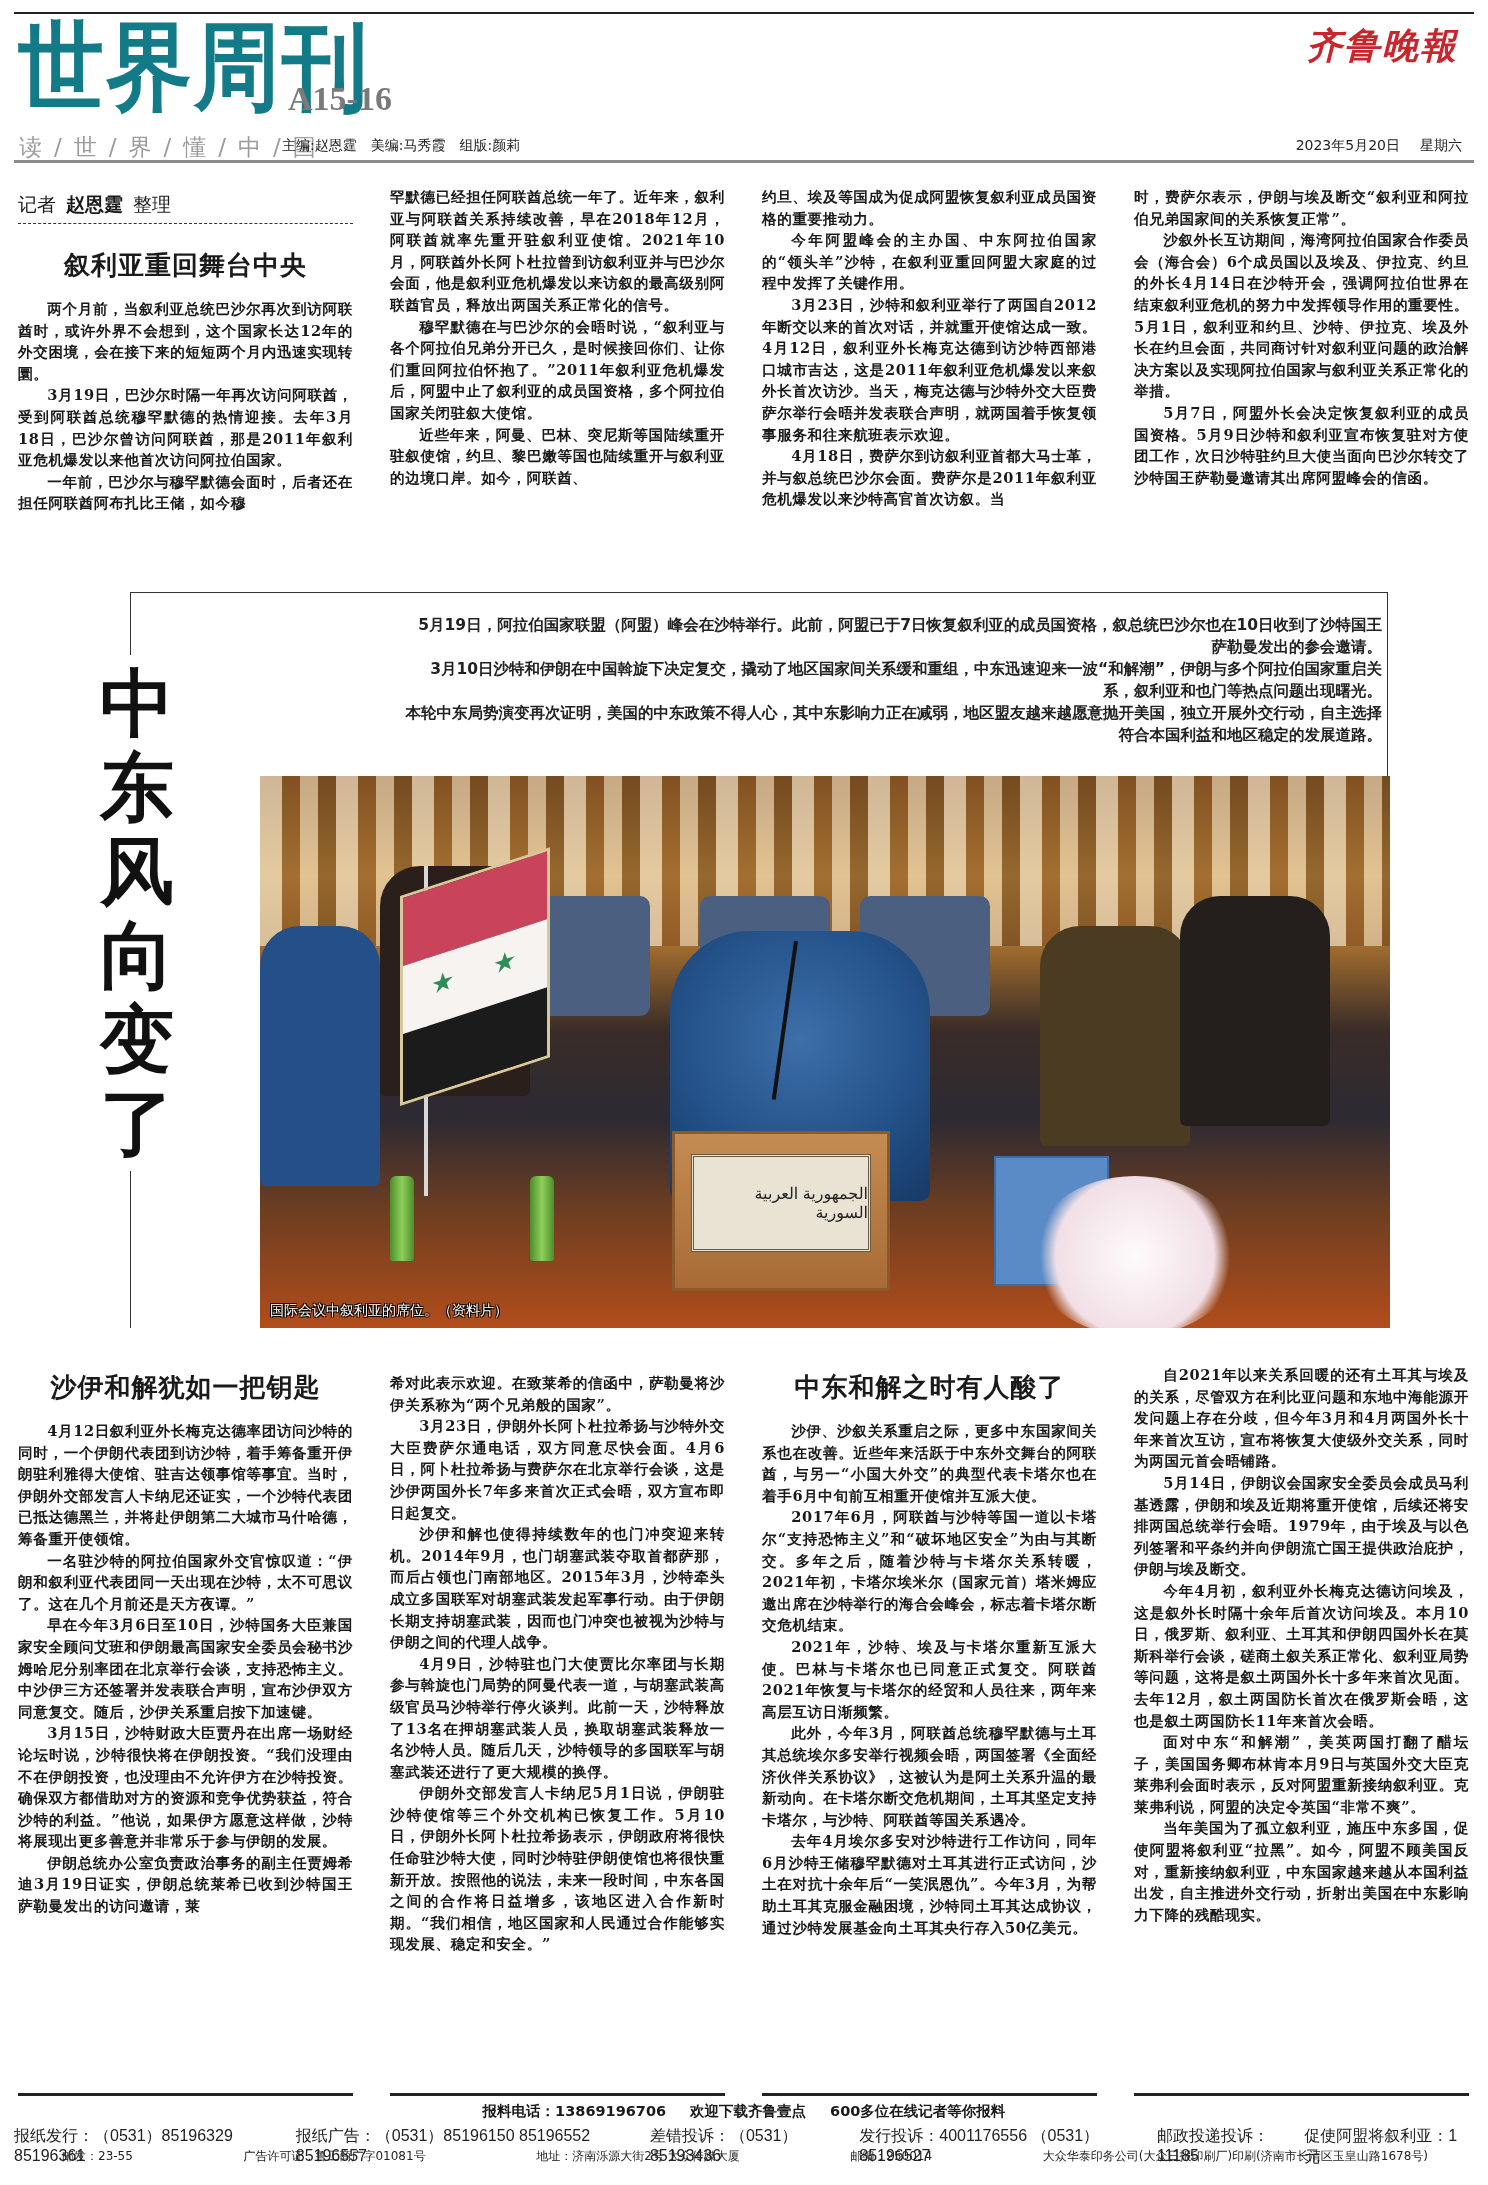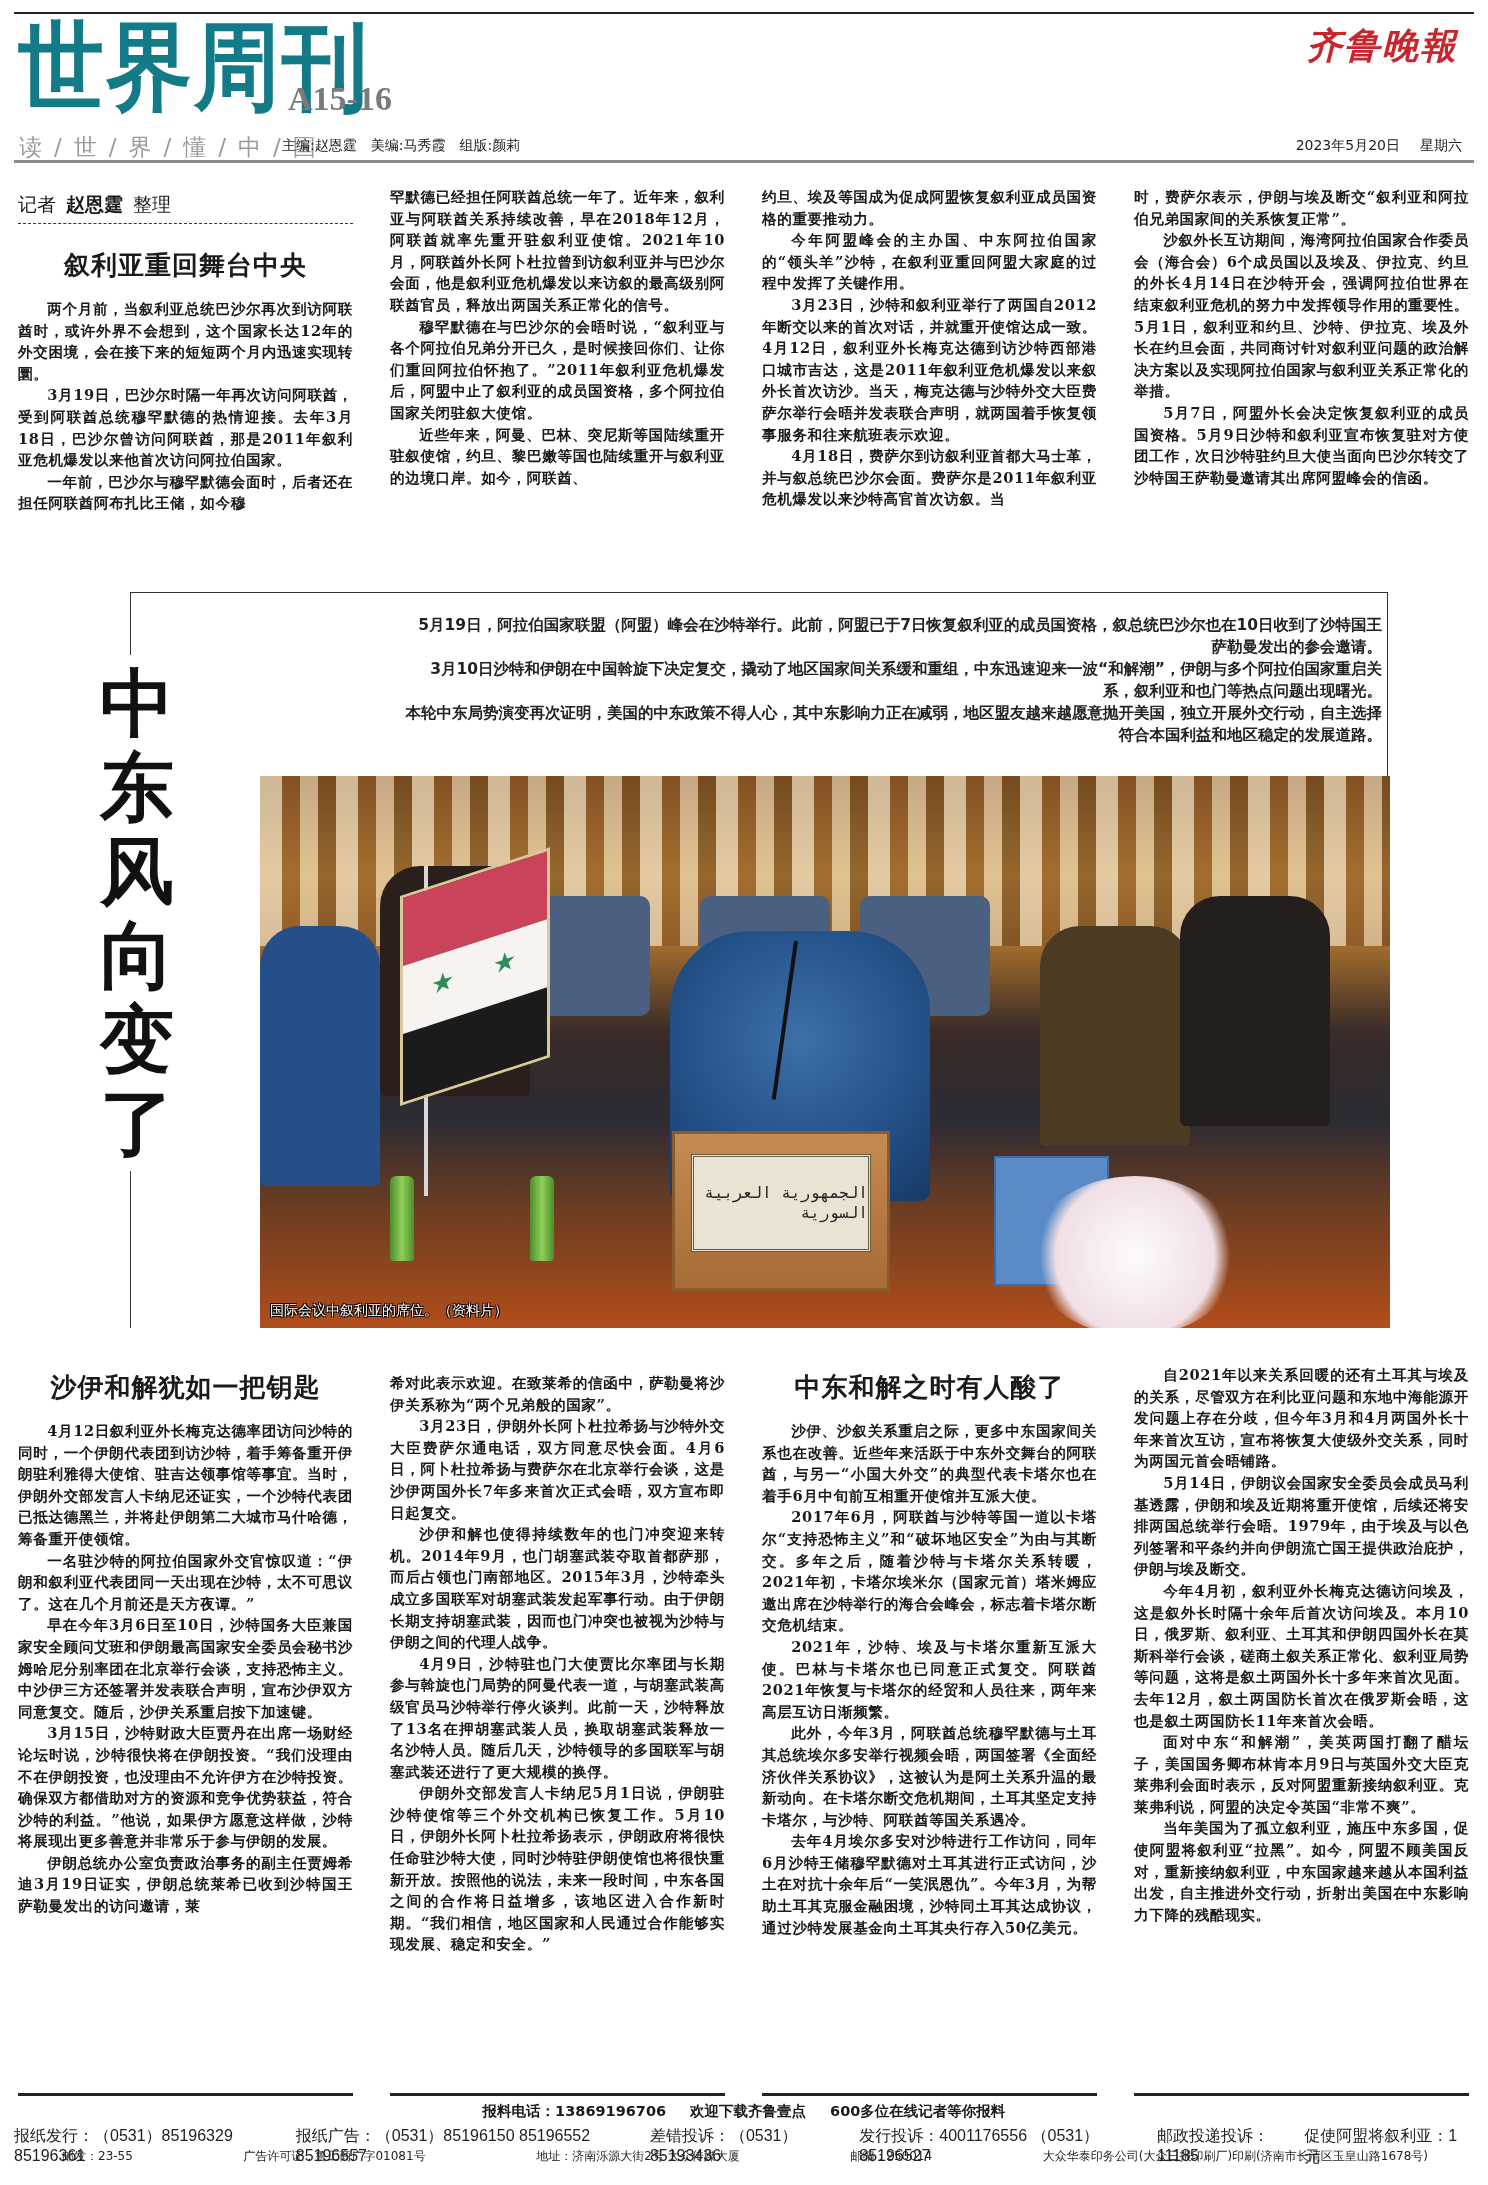--- a/index.html
+++ b/index.html
@@ -43,21 +43,21 @@
   .ph-person.l1 { left: 120px; top: 90px; width: 150px; height: 230px; background: #2a1f1a; }
   .ph-mic { position: absolute; left: 534px; top: 165px; width: 4px; height: 160px; background: #111; transform: rotate(8deg); transform-origin: top; }
   .ph-flag { position: absolute; left: 140px; top: 120px; width: 150px; height: 210px; transform: skewY(-18deg); transform-origin: left bottom; border: 3px solid #d9c89a; }
   .ph-flag .stripe { height: 33.33%; }
   .ph-flag .s1 { background: #c9445a; }
   .ph-flag .s2 { background: #f6f3f0; position: relative; }
   .ph-flag .s3 { background: #1b1b1b; }
   .ph-flag .star { position: absolute; top: 14px; color: #2e8c57; font-size: 26px; font-family: "DejaVu Sans", sans-serif; }
   .ph-pole { position: absolute; left: 164px; top: 90px; width: 4px; height: 330px; background: #d8d8d8; }
   .ph-nameplate { position: absolute; left: 412px; top: 355px; width: 218px; height: 160px; background: linear-gradient(180deg, #c48b52, #a86b36); border: 3px solid #8a5a2a; }
-  .ph-nameplate .plate { position: absolute; left: 16px; top: 20px; right: 16px; bottom: 36px; background: #e9e3d4; border: 3px double #6a5a40; display: flex; align-items: center; justify-content: center; font-family: Liberation Mono, monospace; font-size: 16px; color: #222; direction: rtl; padding-left: 6px; }
+  .ph-nameplate .plate { position: absolute; left: 16px; top: 20px; right: 16px; bottom: 36px; background: #e9e3d4; border: 3px double #6a5a40; display: flex; align-items: center; justify-content: center; font-family: Liberation Sans, sans-serif; font-size: 16px; color: #222; direction: rtl; padding-left: 6px; }
   .ph-box { position: absolute; left: 734px; top: 380px; width: 115px; height: 130px; background: #5a8bc7; border: 2px solid #3b6ca5; }
   .ph-flowers { position: absolute; left: 770px; top: 400px; width: 210px; height: 160px; border-radius: 50%; background: radial-gradient(circle, #fdfbfb 0%, #f1dfe6 60%, rgba(241,223,230,0) 72%); }
   .ph-bottle { position: absolute; top: 400px; width: 24px; height: 85px; background: linear-gradient(90deg, #4d8d2b, #8fcf5a, #4d8d2b); border-radius: 6px 6px 3px 3px; }
   .photo-caption { position: absolute; left: 10px; bottom: 8px; font-family: "DejaVu Sans", sans-serif; font-size: 14px; color: #fff; text-shadow: 1px 1px 0 #000, -1px -1px 0 #000, 1px -1px 0 #000, -1px 1px 0 #000; }
 
   .bottom-rule { position: absolute; top: 2093px; border-top: 3px solid #222; }
   .footer-hot { position: absolute; left: 0; right: 0; top: 2102px; text-align: center; font-family: "DejaVu Sans", sans-serif; font-weight: bold; font-size: 14.5px; }
   .footer-hot span { margin: 0 12px; }
   .footer-line1 { position: absolute; left: 14px; right: 22px; top: 2126px; display: flex; justify-content: space-between; font-family: Liberation Sans, sans-serif; font-size: 16px; color: #222; }
   .footer-line2 { position: absolute; left: 62px; right: 60px; top: 2148px; display: flex; justify-content: space-between; font-family: "DejaVu Sans", sans-serif; font-size: 12px; color: #222; }

